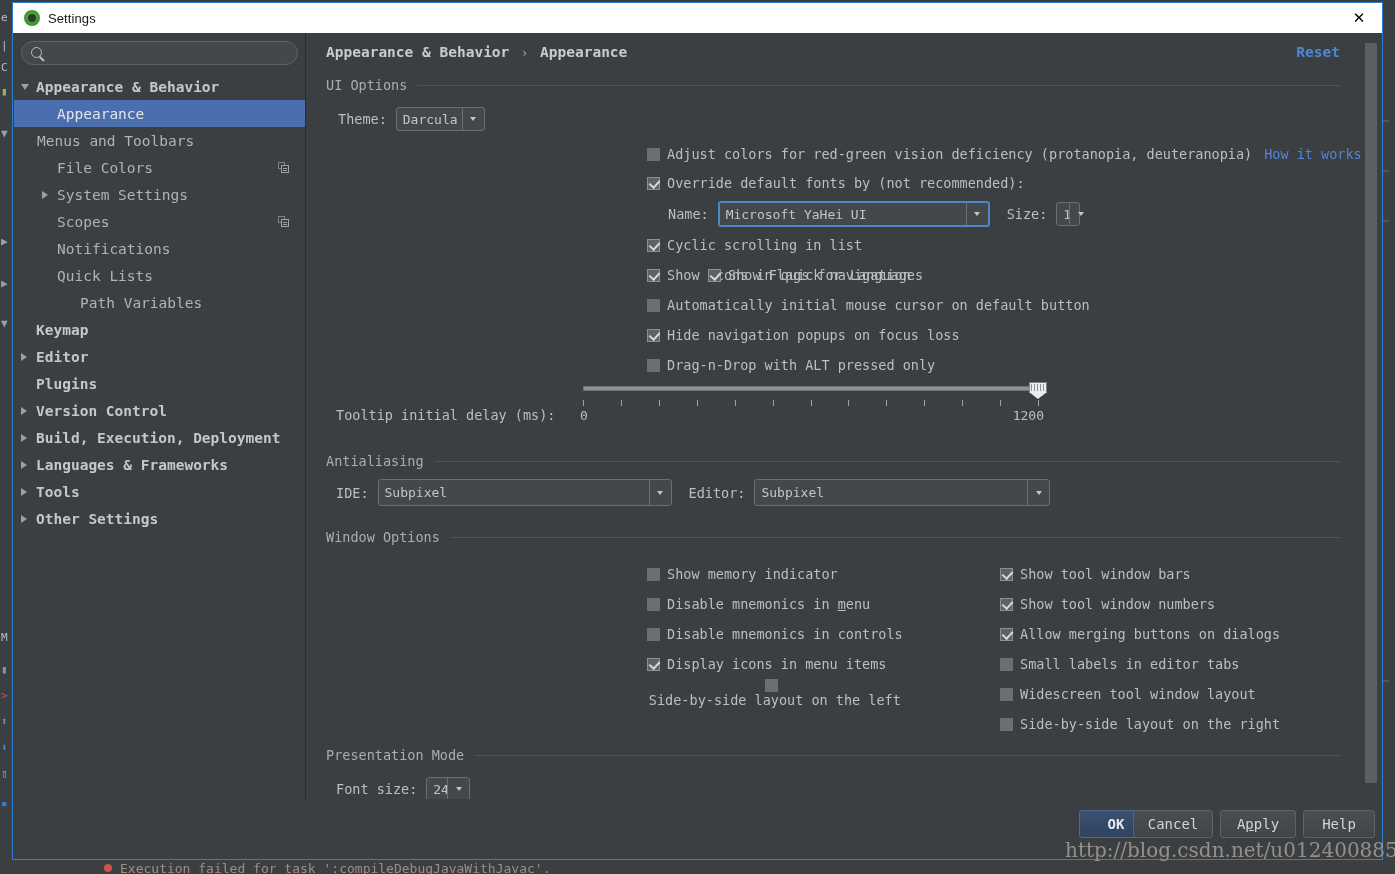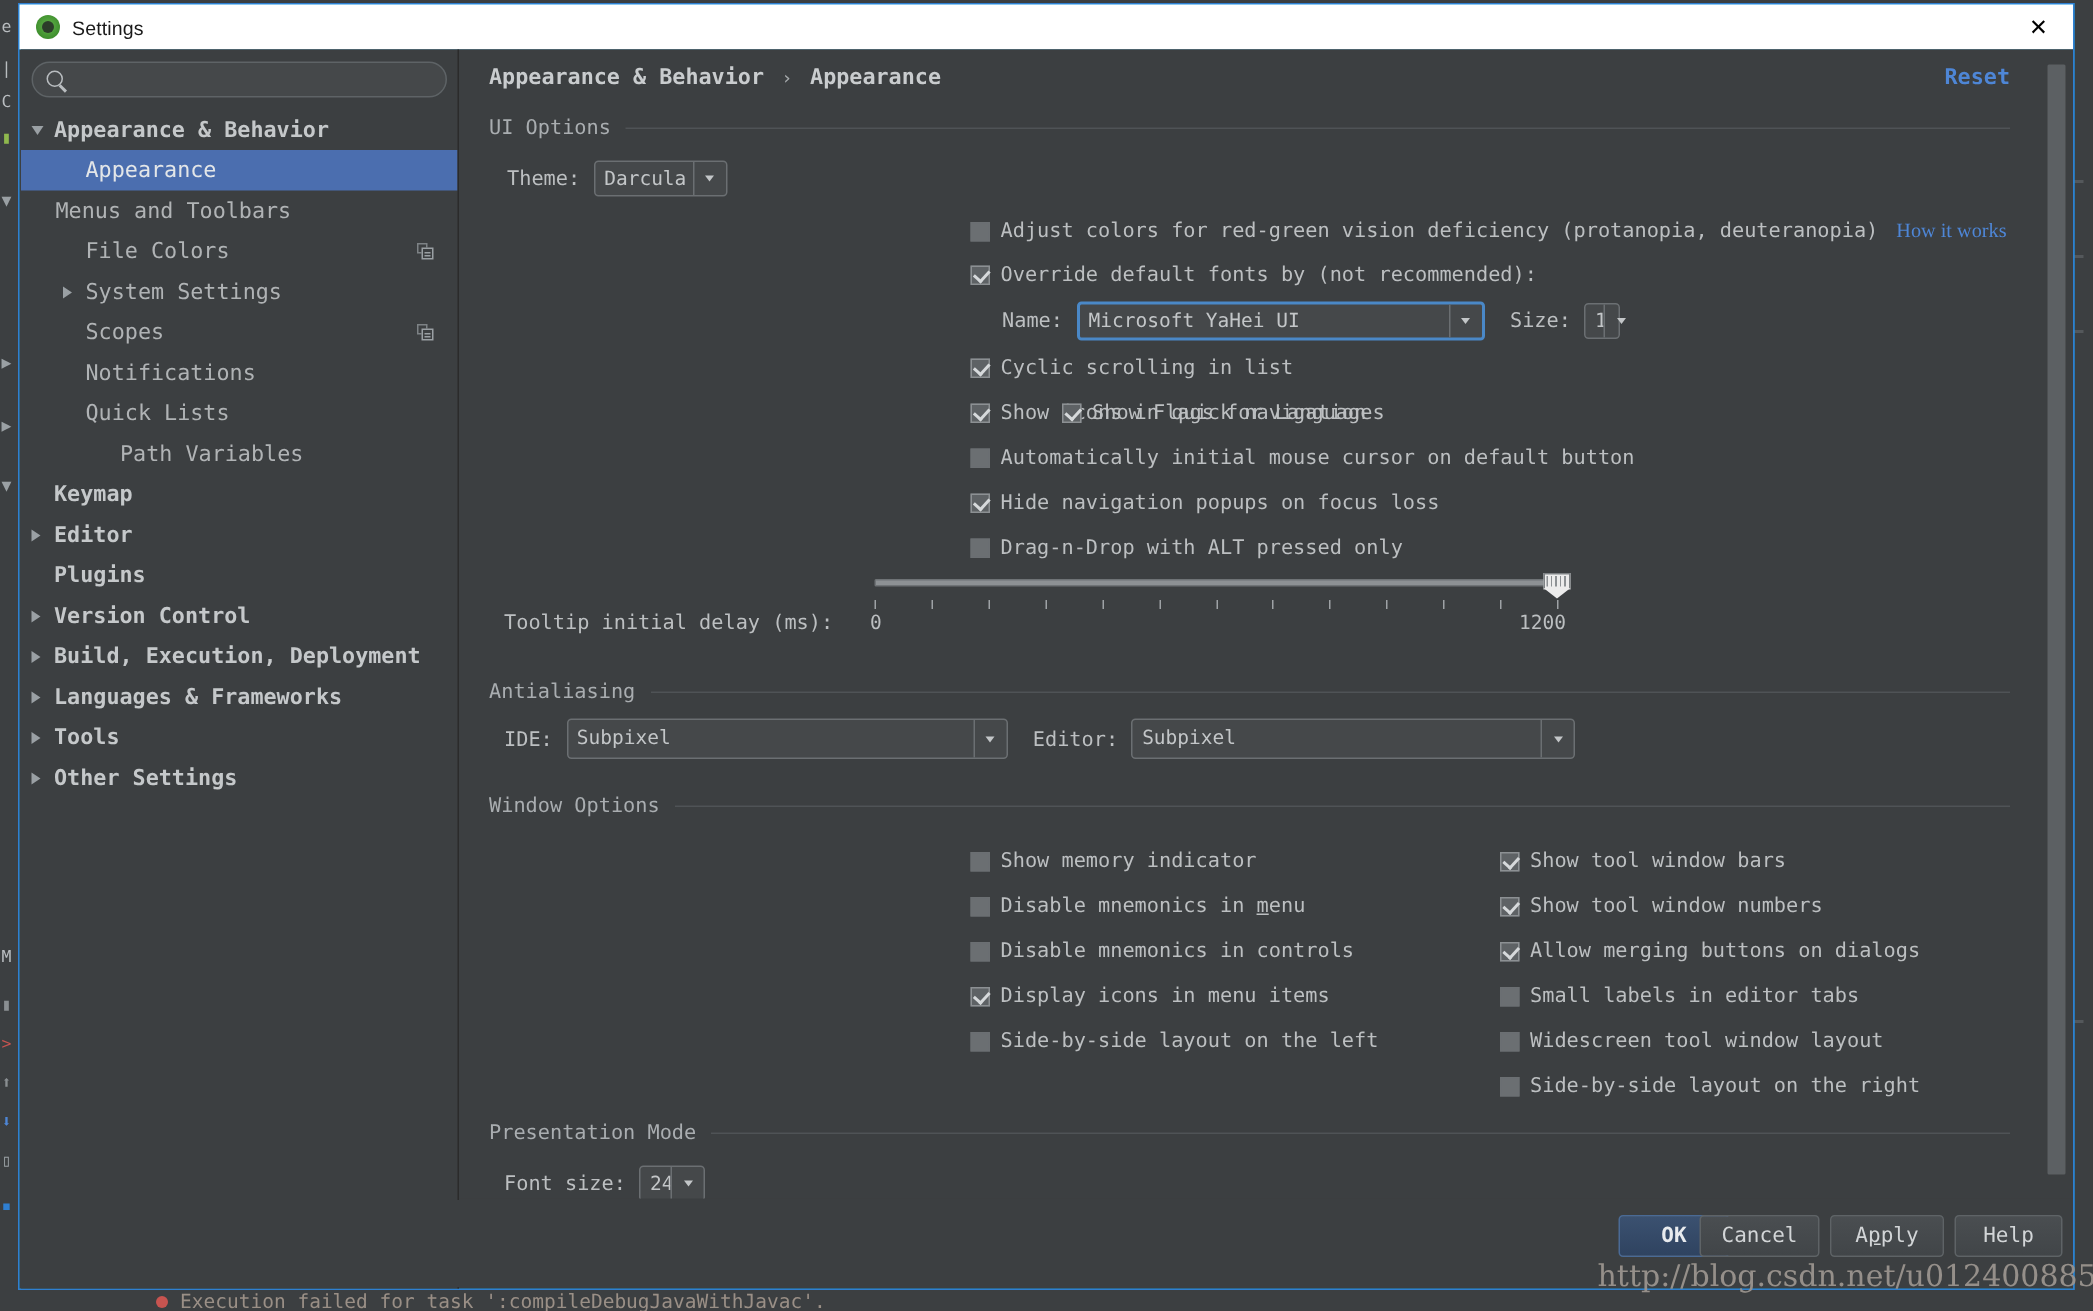--- a/index.html
+++ b/index.html
@@ -23,21 +23,21 @@
   }
   #backdrop .bottom-dot{
     position:absolute;left:104px;bottom:2px;width:8px;height:8px;border-radius:50%;background:#c75450;
   }
   #backdrop .right-edge{position:absolute;right:0;top:0;width:22px;height:874px;background:#3c3f41;}
   #backdrop .right-tick{position:absolute;right:6px;width:10px;height:2px;background:#54585b;}
 
   
   #dialog{
     position:absolute;left:12px;top:2px;width:1371px;height:858px;
-    border:1px solid #2f7fd1;box-sizing:border-box;background:#0ea5e9;
+    border:1px solid #2f7fd1;box-sizing:border-box;background:#000000;
   }
   .titlebar{
     position:absolute;left:0;top:0;right:0;height:30px;background:#ffffff;
     display:flex;align-items:center;
     font-family:"Liberation Sans",sans-serif;
   }
   .titlebar .app-icon{
     width:16px;height:16px;margin-left:11px;margin-right:8px;border-radius:50%;
     background:radial-gradient(circle at 50% 45%,#63b44b 0%,#3f8f2e 70%,#2e6e22 100%);
     position:relative;flex:none;
@@ -374,21 +374,21 @@
               <i></i>
             </span>
         </span>
       </div>
 
       <div class="row" style="left:341px;top:113px;">
         <label class="cb">
           <span class="box off"></span>
           <span class="txt">Adjust colors for red-green vision deficiency (protanopia, deuteranopia)</span>
         </label>
-        <span class="link" style="margin-left:12px;font-family:Liberation Serif, serif;">How it works</span>
+        <span class="link" style="margin-left:12px;">How it works</span>
       </div>
 
       <div class="row" style="left:341px;top:142px;">
         <label class="cb">
           <span class="box on"></span>
           <span class="txt">Override default fonts by (not recommended):</span>
         </label>
       </div>
 
       <div class="row" style="left:362px;top:168px;">
@@ -520,21 +520,21 @@
             <span class="txt">Disable mnemonics in <u>m</u>enu</span>
           </label>
           <label class="cb" style="display: flex; height: 30px; align-items: center;">
             <span class="box off"></span>
             <span class="txt">Disable mnemonics in controls</span>
           </label>
           <label class="cb" style="display: flex; height: 30px; align-items: center;">
             <span class="box on"></span>
             <span class="txt">Display icons in menu items</span>
           </label>
-          <label class="cb" style="display: flex; height: 30px; align-items: center;">
+          <label class="cb" style="display: flex; height: 30px; align-items: center; flex-direction: column;">
             <span class="box off"></span>
             <span class="txt">Side-by-side layout on the left</span>
           </label>
         </div>
       <div id="winopts-right" style="position:absolute;left:694px;top:526px;">
           <label class="cb" style="display: flex; height: 30px; align-items: center;">
             <span class="box on"></span>
             <span class="txt">Show tool window bars</span>
           </label>
           <label class="cb" style="display: flex; height: 30px; align-items: center;">

